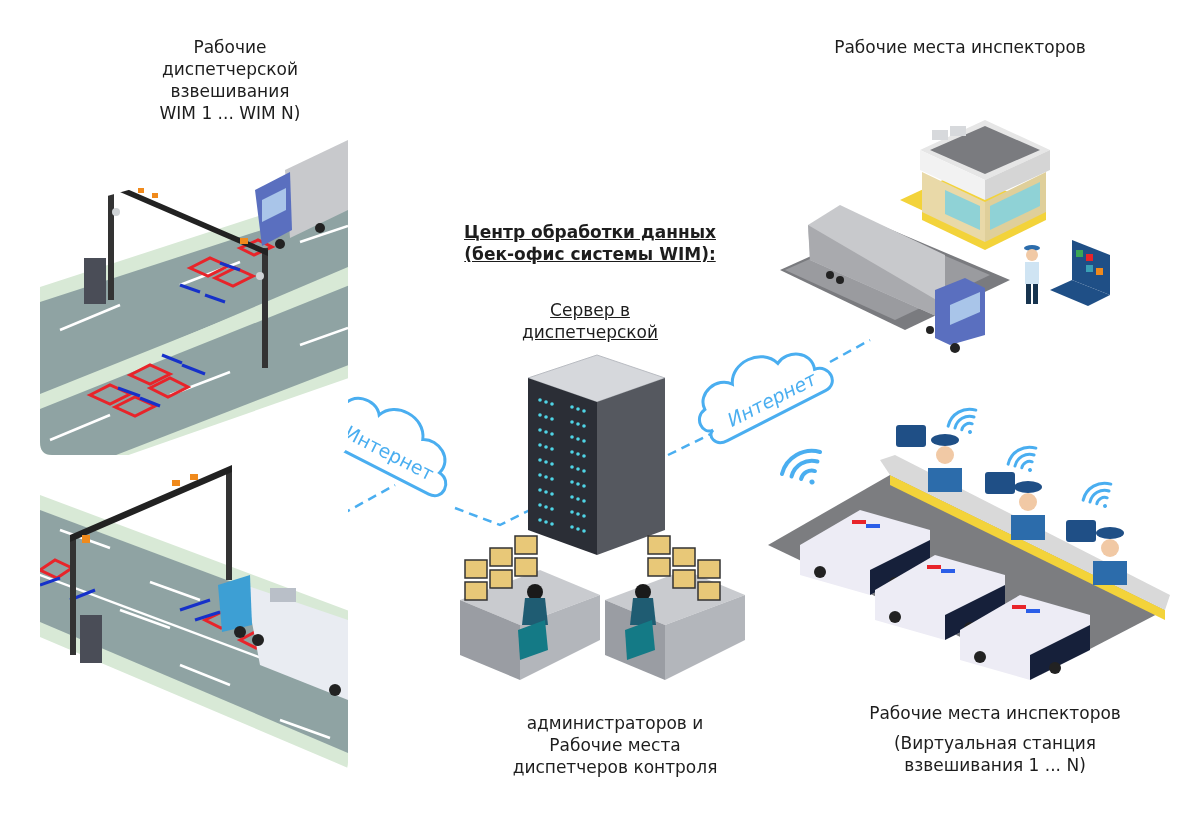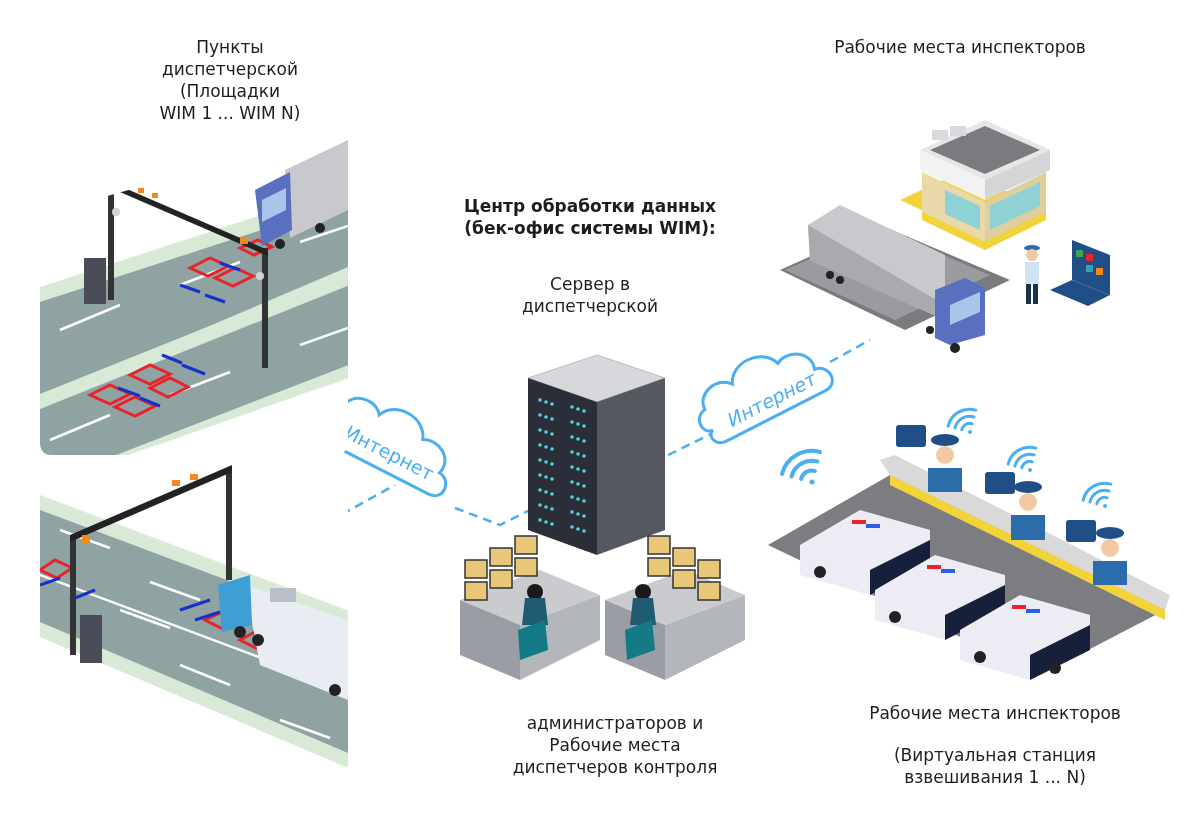--- a/index.html
+++ b/index.html
@@ -8,46 +8,46 @@
   .label { position:absolute; text-align:center; font-size:17px; line-height:22px; color:#1d1d1d; }
   .label .l { display:block; white-space:nowrap; }
   .bold { font-weight:bold; }
   svg.scene { position:absolute; left:0; top:0; }
   .cloud-text { font-family:"DejaVu Sans","Liberation Sans",sans-serif; fill:#4aaef0; font-size:19px; }
 </style>
 </head>
 <body>
 
 <div class="label" style="left:120px; top:36px; width:220px;">
-  <span class="l">Пункты</span>
+  <span class="l">Рабочие</span>
   <span class="l">диспетчерской</span>
-  <span class="l">(Площадки</span>
+  <span class="l">взвешивания</span>
   <span class="l">WIM 1 ... WIM N)</span>
 </div>
 
 <div class="label" style="left:800px; top:36px; width:320px;">
   <span class="l">Рабочие места инспекторов</span>
 </div>
 
-<div class="label" style="left:460px; top:195px; width:260px;">
+<div class="label" style="left:460px; top:221px; width:260px;text-decoration:underline;">
   <span class="l bold">Центр обработки данных</span>
   <span class="l bold">(бек-офис системы WIM):</span>
   <span class="l" style="margin-top:34px">Сервер в</span>
   <span class="l">диспетчерской</span>
 </div>
 
 <div class="label" style="left:500px; top:712px; width:230px;">
   <span class="l">администраторов и</span>
   <span class="l">Рабочие места</span>
   <span class="l">диспетчеров контроля</span>
 </div>
 
 <div class="label" style="left:840px; top:702px; width:310px;">
   <span class="l">Рабочие места инспекторов</span>
-  <span class="l" style="margin-top:20px">(Виртуальная станция</span>
+  <span class="l" style="margin-top:8px">(Виртуальная станция</span>
   <span class="l">взвешивания 1 ... N)</span>
 </div>
 
 <svg class="scene" width="1200" height="834" viewBox="0 0 1200 834">
 
   <g stroke="#4aaef0" stroke-width="2.5" stroke-dasharray="9 6" fill="none">
     <path d="M255 385 L335 420"></path>
     <path d="M250 565 L395 485"></path>
     <path d="M455 508 L500 525 L530 510"></path>
     <path d="M668 455 L715 432"></path>

